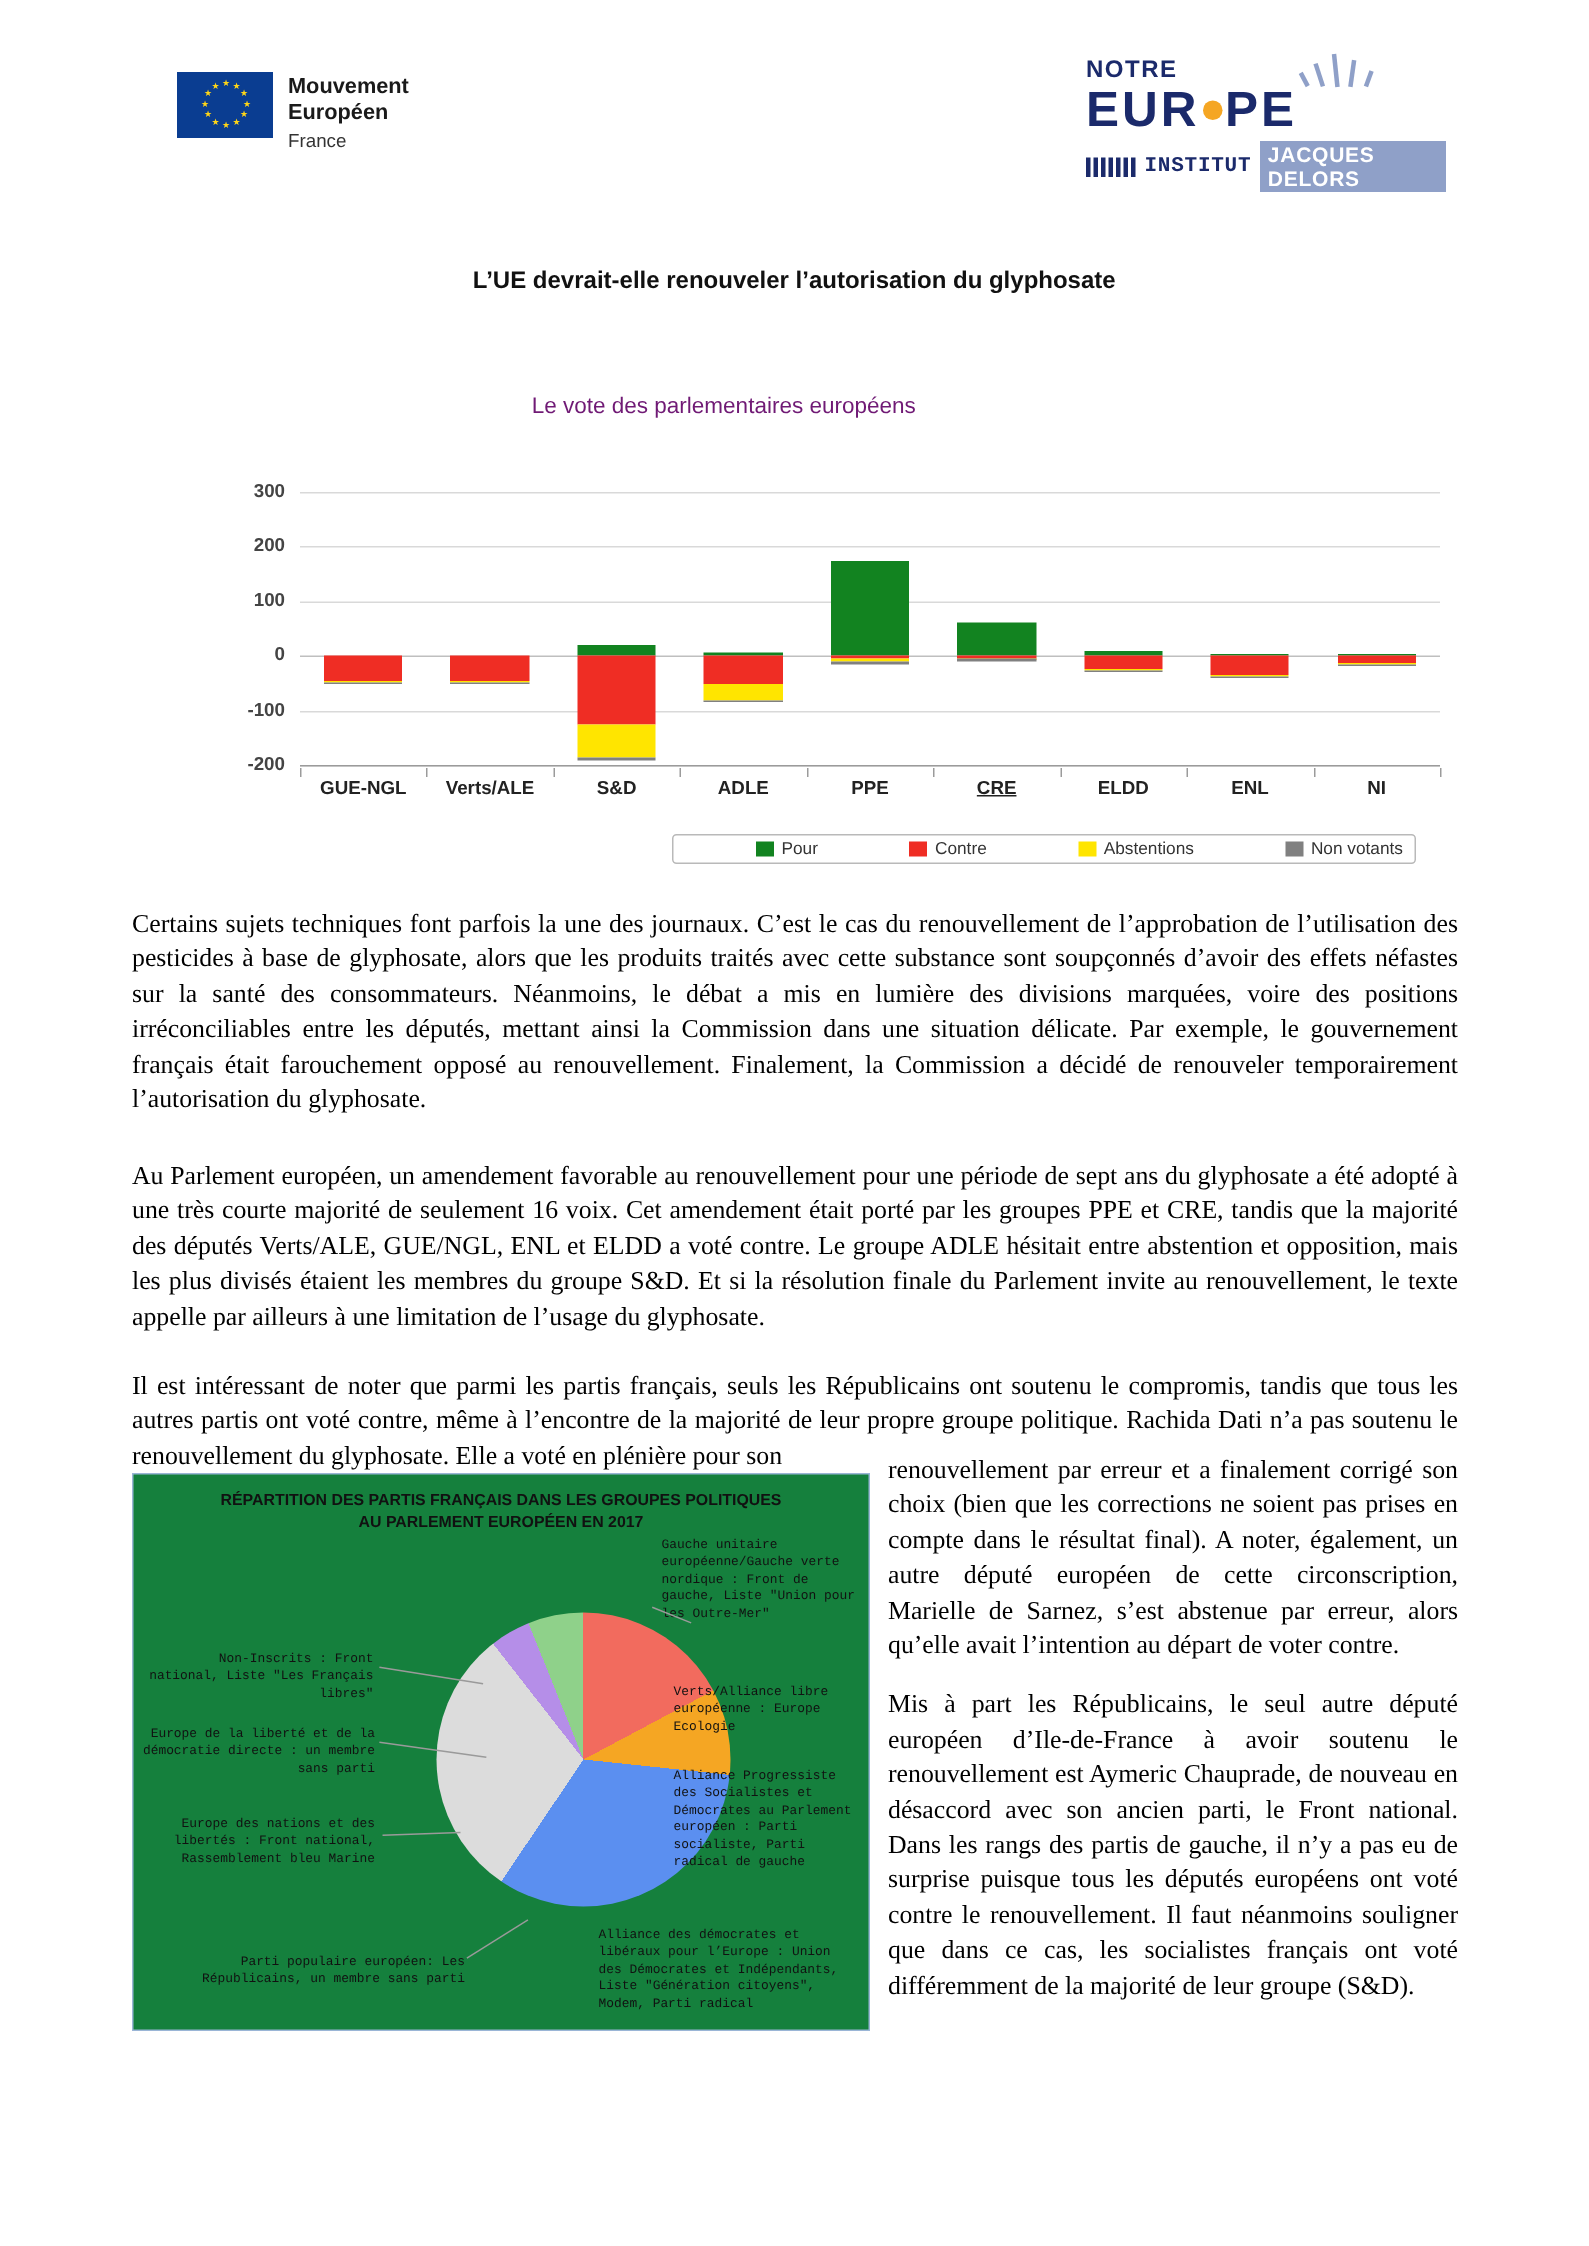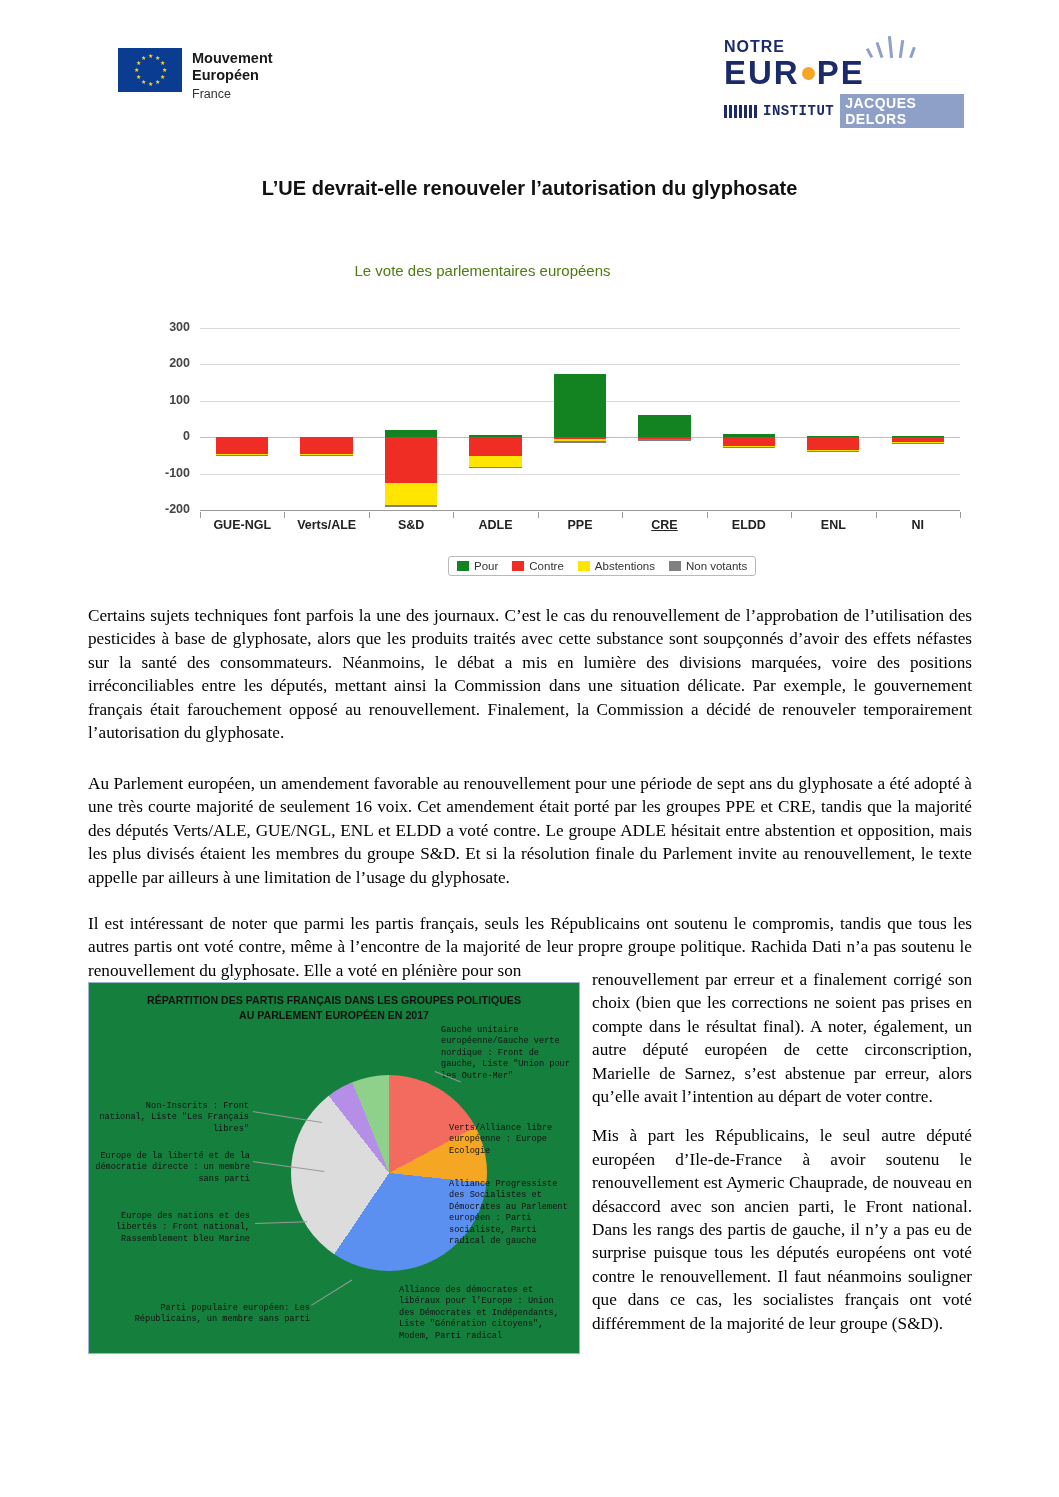--- a/index.html
+++ b/index.html
@@ -29,36 +29,36 @@
   .ne-rays{position:absolute;right:38px;top:-24px;width:60px;height:26px;}
   .ne-rays span{position:absolute;bottom:0;width:3px;background:#8fa0c8;}
   .ne-bottom{margin-top:4px;display:flex;align-items:center;gap:6px;}
   .ne-bars{display:flex;gap:2px;}
   .ne-bars i{display:block;width:3px;height:13px;background:#1b2a6b;}
   .ne-inst{font-family:Liberation Mono, monospace;font-weight:bold;font-size:14px;color:#1b2a6b;letter-spacing:.5px;}
   .ne-jd{font-family:"Liberation Sans",sans-serif;font-weight:bold;font-size:14px;color:#ffffff;background:#8fa0c8;padding:1px 5px;letter-spacing:.5px;}
 
   
   .title{position:absolute;top:172px;left:0;width:1059px;text-align:center;
-     font-family:"Liberation Sans",sans-serif;font-weight:bold;font-size:20px;line-height:32px;color:#111;}
+     font-family:"Liberation Sans",sans-serif;font-weight:bold;font-size:16px;line-height:32px;color:#111;}
   .subtitle{position:absolute;top:262px;left:0;width:965px;text-align:center;
-     font-family:"Liberation Sans",sans-serif;font-size:15px;color:#4d7c0f;}
+     font-family:"Liberation Sans",sans-serif;font-size:15px;color:#701a75;}
 
   
   .chart{position:absolute;left:78px;top:310px;width:900px;height:270px;}
   .chart .plot{position:absolute;left:122px;top:18px;width:760px;height:182px;font-weight:bold;}
   .gridline{position:absolute;left:0;width:100%;height:1px;background:#d9d9d9;}
   .zeroline{position:absolute;left:0;width:100%;height:1px;background:#bfbfbf;}
   .ylab{position:absolute;right:auto;left:0;width:112px;text-align:right;font-family:"Liberation Sans",sans-serif;font-size:12.5px;color:#444;transform:translateY(-8px);}
   .axis-x{position:absolute;left:122px;top:200px;width:760px;height:1px;background:#9b9b9b;}
   .xticks{position:absolute;left:122px;top:202px;width:760px;height:28px;}
   .xtick{position:absolute;top:6px;text-align:center;font-family:"Liberation Sans",sans-serif;font-weight:bold;font-size:12.5px;color:#222;}
   .xsep{position:absolute;top:0;width:1px;height:6px;background:#9b9b9b;}
   .legend{position:absolute;left:370px;top:246px;border:1px solid #b9b9b9;border-radius:3px;padding:3px 8px;display:flex;gap:14px;align-items:center;background:#fff;}
-  .legend div{display:flex;align-items:center;gap:5px;font-family:"Liberation Sans",sans-serif;font-size:11.5px;color:#333;}
+  .legend div{display:flex;align-items:center;gap:5px;font-family:"Liberation Sans",sans-serif;font-size:11.5px;color:#333;margin-left:47px;}
   .legend i{display:block;width:12px;height:10px;}
 
   
   .para{position:absolute;font-size:17.2px;line-height:23.4px;text-align:justify;}
   #p1{left:88px;top:604px;width:884px;}
   #p2{left:88px;top:772px;width:884px;}
   #p3{left:88px;top:912px;width:884px;}
 
   
   .rightcol{position:absolute;left:592px;top:968px;width:380px;font-size:17.2px;line-height:23.4px;text-align:justify;}

